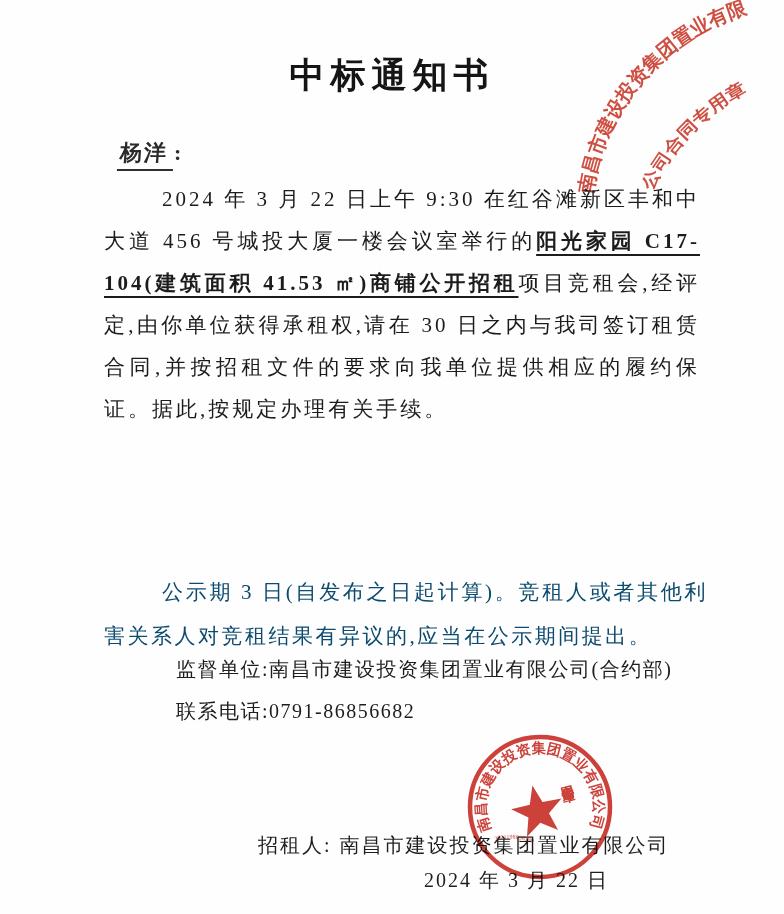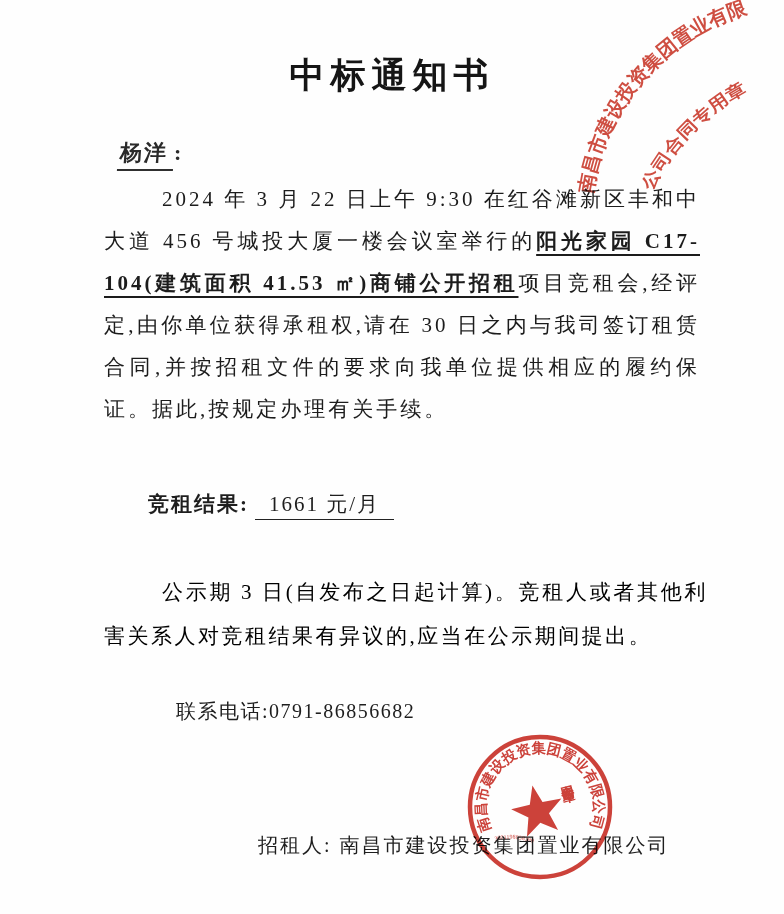--- a/index.html
+++ b/index.html
@@ -37,21 +37,21 @@
     font-size:21px; letter-spacing:2px;
   }
   .result-line .label{font-weight:bold;}
   .result-line .value{
     display:inline-block; padding:0 14px 1px 14px;
     border-bottom:1.5px solid #222; margin-left:6px;
   }
   .para2{
     position:absolute; top:570px; left:104px; width:604px;
     font-size:21px; line-height:44px; letter-spacing:2.5px;
-    text-align:justify; text-indent:58px; color:#000000;
+    text-align:justify; text-indent:58px; color:#0c4a6e;
   }
   .supervisor{
     position:absolute; top:656px; left:176px;
     font-size:20px; letter-spacing:1.5px;
   }
   .phone{
     position:absolute; top:698px; left:176px;
     font-size:20px; letter-spacing:1.5px;
   }
   .signer{
@@ -80,33 +80,32 @@
   <div class="title">中标通知书</div>
 
   <div class="addressee">
     <span class="name">杨洋</span><span>:</span>
   </div>
 
   <div class="para1">
     <span>2024 年 3 月 22 日上午 9:30 在红谷滩新区丰和中大道 456 号城投大厦一楼会议室举行的</span><span class="und">阳光家园 C17-104(建筑面积 41.53 ㎡)商铺公开招租</span><span>项目竞租会,经评定,由你单位获得承租权,请在 30 日之内与我司签订租赁合同,并按招租文件的要求向我单位提供相应的履约保证。据此,按规定办理有关手续。</span>
   </div>
 
-  <div class="result-line">
-    <span class="label">竞租结果:</span><span class="value">1661 元/月</span>
-  </div>
 
   <div class="para2">公示期 3 日(自发布之日起计算)。竞租人或者其他利害关系人对竞租结果有异议的,应当在公示期间提出。</div>
 
+  <div class="supervisor">监督单位:南昌市建设投资集团置业有限公司(合约部)</div>
 
   <div class="phone">联系电话:0791-86856682</div>
 
   <div class="signer">
     <span>招租人:</span><span class="sname">南昌市建设投资集团置业有限公司</span>
   </div>
 
+  <div class="date-line">2024 年 3 月 22 日</div>
 
   <svg class="seal" viewBox="0 0 170 170">
     <defs>
       <path id="sealArc" d="M 36.1 107.8 A 54 54 0 1 1 133.9 107.8" fill="none"></path>
       <path id="serialArc" d="M 34.2 120.6 A 62 62 0 0 1 106.2 143.3" fill="none"></path>
     </defs>
     <circle cx="85" cy="85" r="70" fill="none" stroke="#c9332b" stroke-width="4.5"></circle>
     <text font-size="14.5" font-weight="bold" fill="#c9332b" letter-spacing="0">
       <textPath href="#sealArc" startOffset="0" textLength="214" lengthAdjust="spacingAndGlyphs">南昌市建设投资集团置业有限公司</textPath>
     </text>

